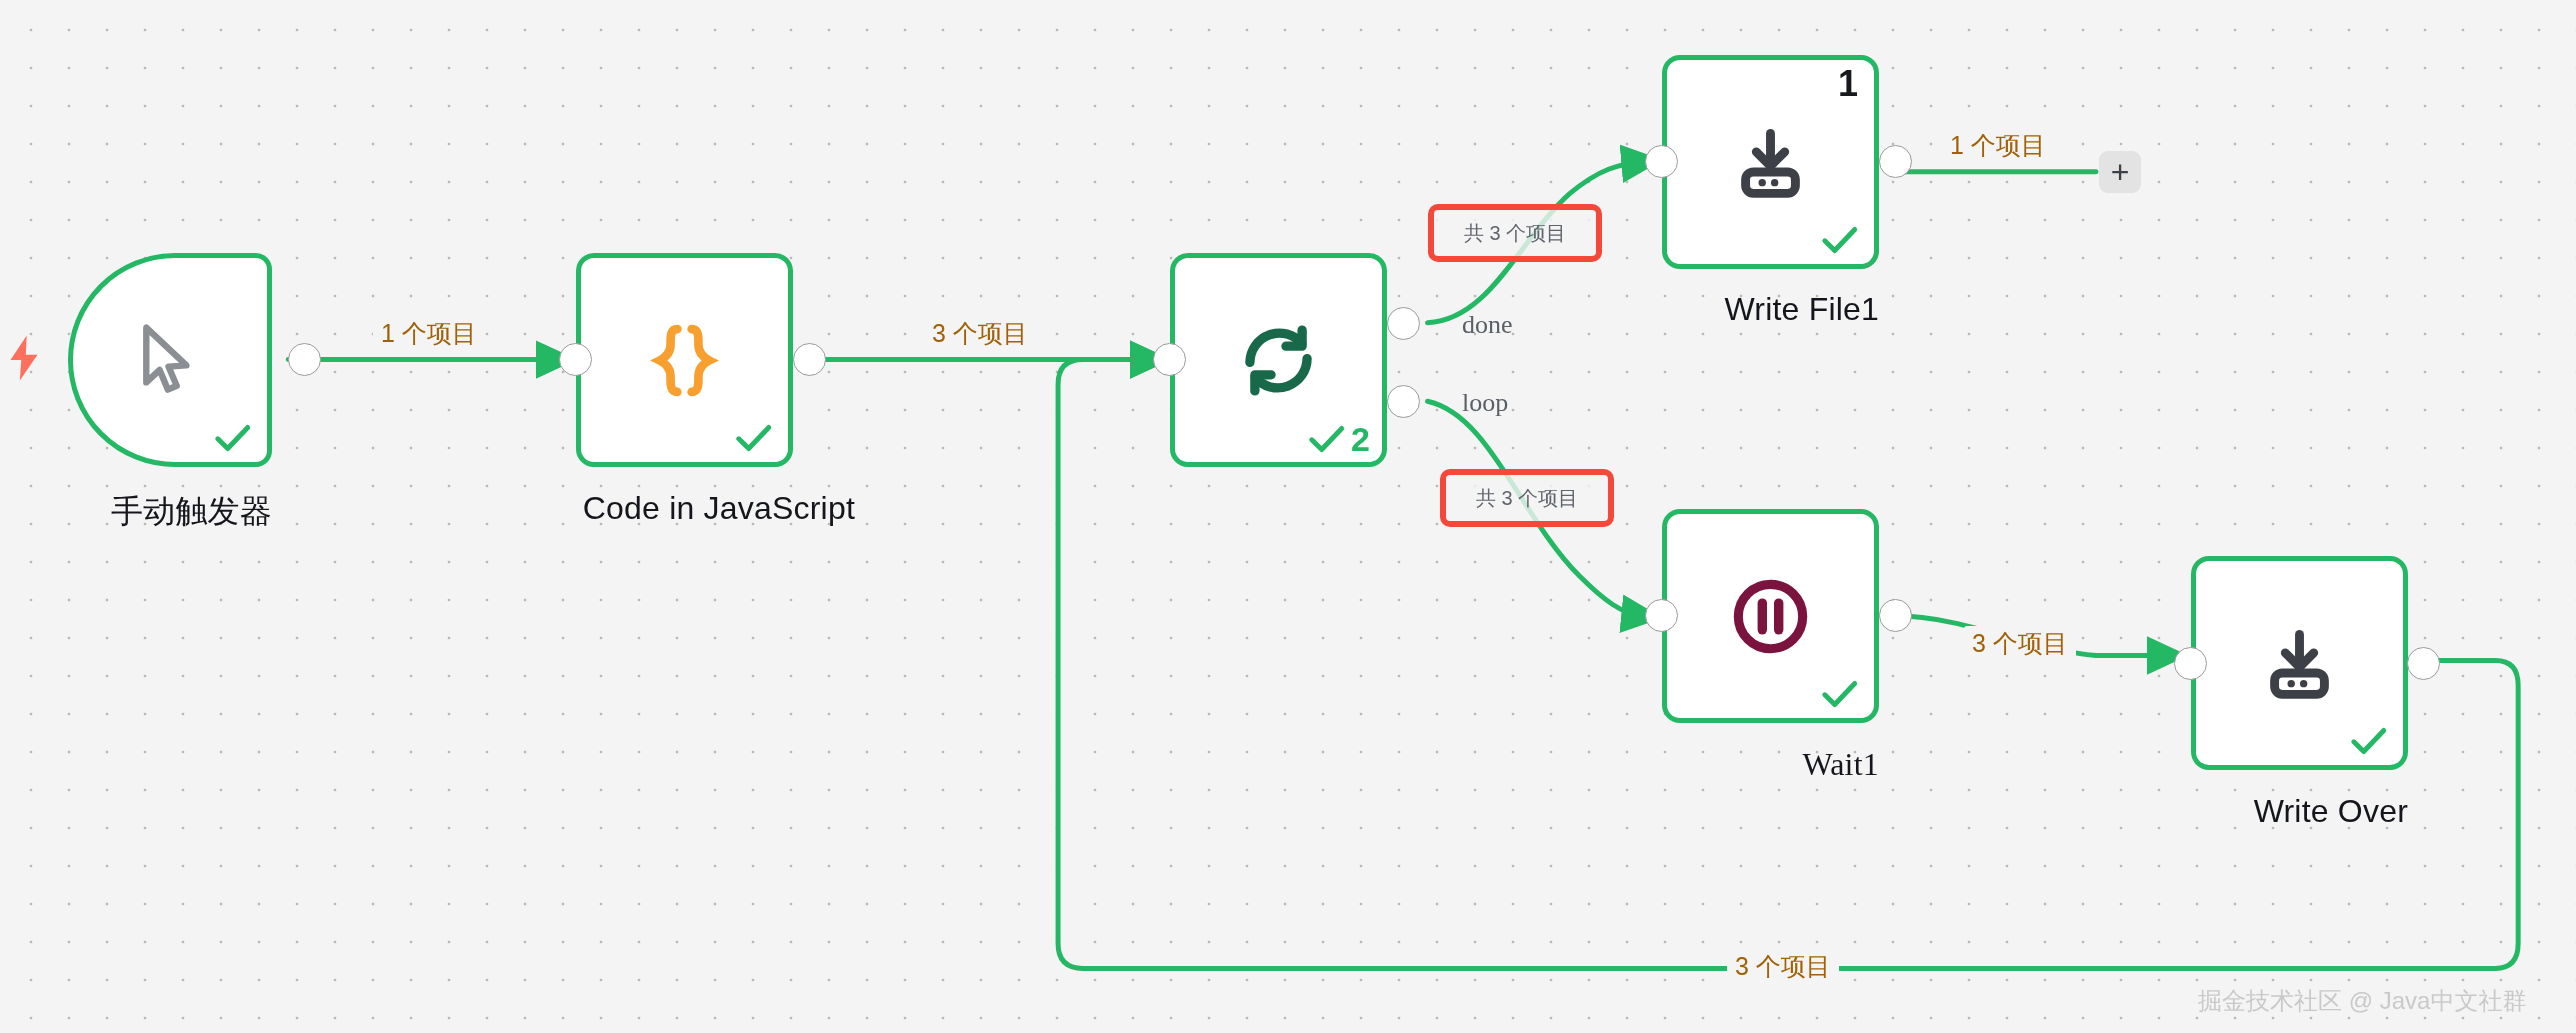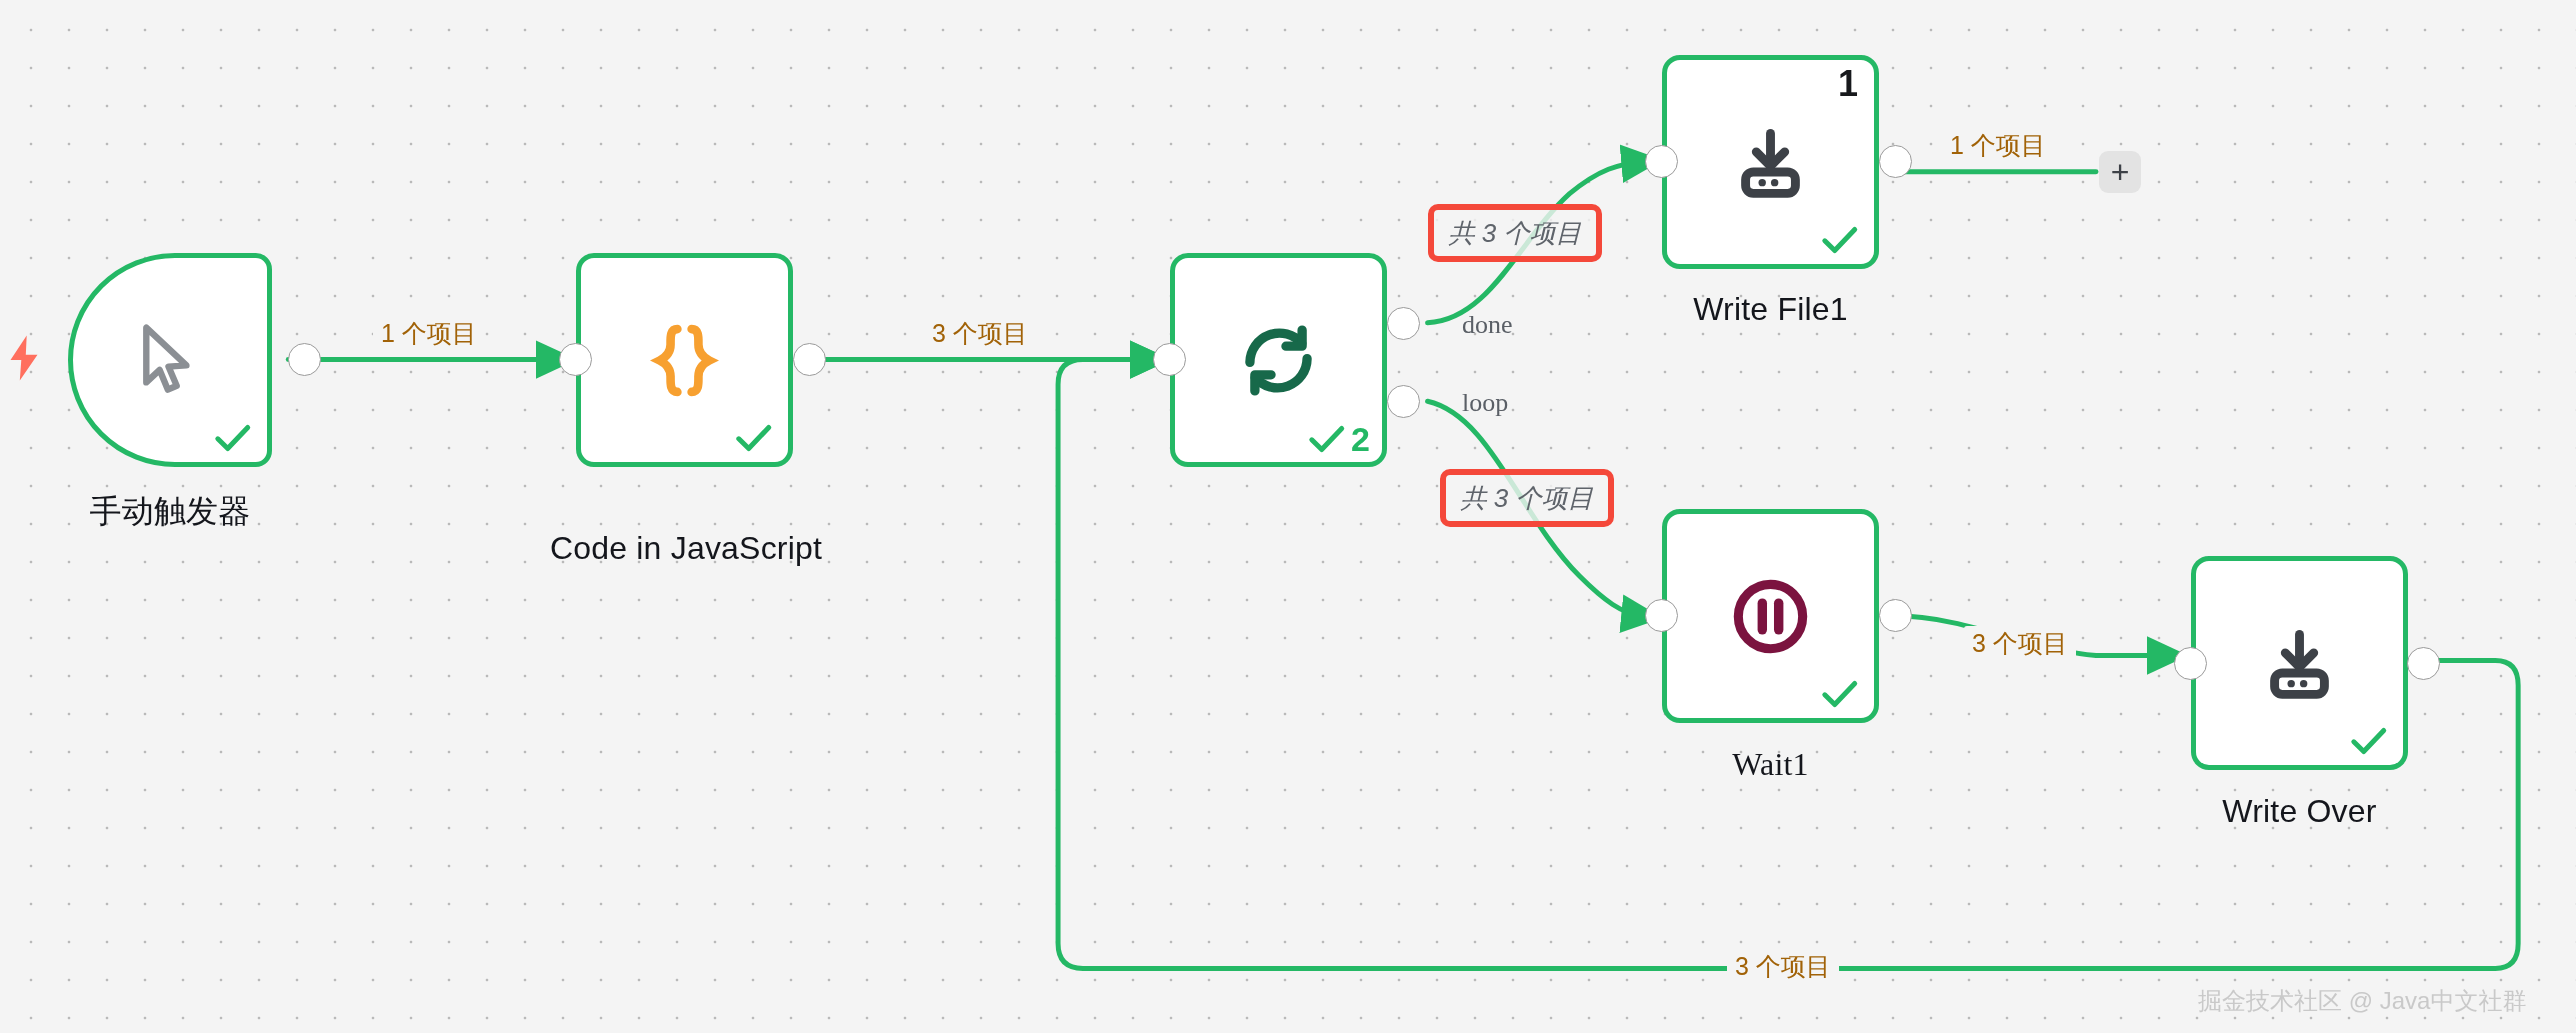--- a/index.html
+++ b/index.html
@@ -24,21 +24,21 @@
     background:#fff;
     border:5px solid #24b865;
     box-sizing:border-box;
     border-radius:18px;
   }
   .node.trigger{
     border-radius:119px 18px 18px 119px;
   }
   .node-label{
     position:absolute;
-    text-align:center;
+    text-align:right;
     color:#14161c;
     font-size:32px;
     letter-spacing:0.2px;
     white-space:nowrap;
     font-family:"Liberation Sans","DejaVu Sans",sans-serif;
   }
   .node-icon{
     position:absolute;left:0;top:0;right:0;bottom:0;
     display:flex;align-items:center;justify-content:center;
   }
@@ -71,26 +71,25 @@
     position:absolute;font-size:25px;color:#a16207;white-space:nowrap;
     background:#f4f4f4;padding:1px 8px;border-radius:3px;
     font-family:"Liberation Sans","DejaVu Sans",sans-serif;
   }
   .annot{
     position:absolute;
     border:6px solid #f4483a;
     border-radius:10px;
     background:rgba(244,244,244,0.80);
     color:#5f646b;
-    font-size:26px;
+    font-size:20px;
     display:flex;align-items:center;justify-content:center;
     white-space:nowrap;
     box-sizing:border-box;
     font-family:"Liberation Sans","DejaVu Sans",sans-serif;
-    font-style:italic;
   }
   .plus-btn{
     position:absolute;width:42px;height:42px;border-radius:9px;
     background:#e3e3e3;color:#3d4147;
     display:flex;align-items:center;justify-content:center;
     font-size:32px;line-height:1;
     font-family:"Liberation Sans","DejaVu Sans",sans-serif;
   }
   .bolt{position:absolute;}
   .watermark{
@@ -157,21 +156,21 @@
       </svg>
     </div>
     <div class="tick">
       <svg width="40" height="32" viewBox="0 0 24 20">
           <path d="M2.5 10.5 L8.7 16.6 L21.2 3.4" fill="none" stroke="#24b865" stroke-width="3.1" stroke-linecap="round" stroke-linejoin="round"></path>
         </svg>
     </div>
   </div>
   <div class="port" style="left:559px;top:343px;"></div>
   <div class="port" style="left:793px;top:343px;"></div>
-  <div class="node-label" style="left:517px;top:490px;width:338px;margin-top:40px;">Code in JavaScript</div>
+  <div class="node-label" style="left:517px;top:490px;width:338px;">Code in JavaScript</div>
 
   <div class="node" style="left:1170px;top:253px;width:217px;height:214px;">
     <div class="node-icon">
       <svg width="87" height="87" viewBox="0 0 28 28">
         <path d="M23.2 13.4 A9.5 9.5 0 0 1 6.5 19.5" fill="none" stroke="#17694a" stroke-width="3.0" stroke-linecap="round"></path>
         <path d="M4.8 14.6 A9.5 9.5 0 0 1 21.5 8.5" fill="none" stroke="#17694a" stroke-width="3.0" stroke-linecap="round"></path>
         <path d="M21.6 4.2 L21.6 9.4 L16.4 9.4" fill="none" stroke="#17694a" stroke-width="3.0" stroke-linecap="round" stroke-linejoin="round"></path>
         <path d="M6.4 23.8 L6.4 18.6 L11.6 18.6" fill="none" stroke="#17694a" stroke-width="3.0" stroke-linecap="round" stroke-linejoin="round"></path>
       </svg>
     </div>

